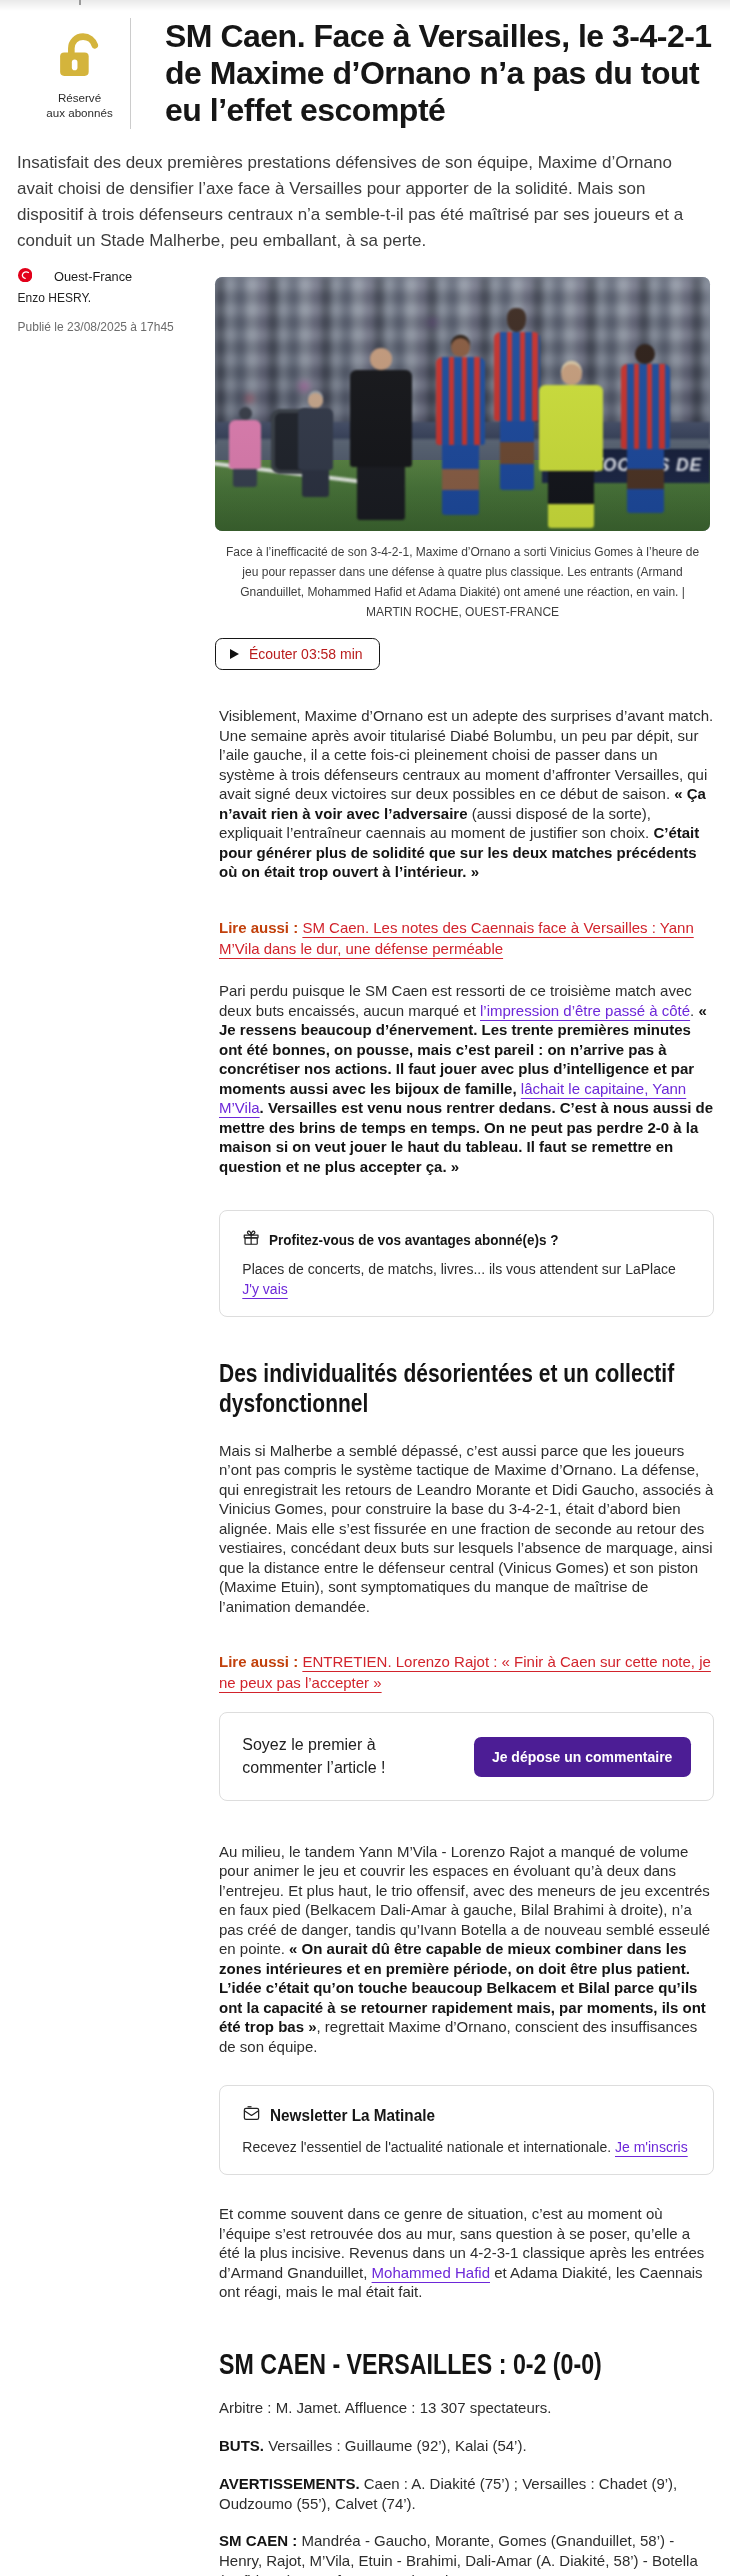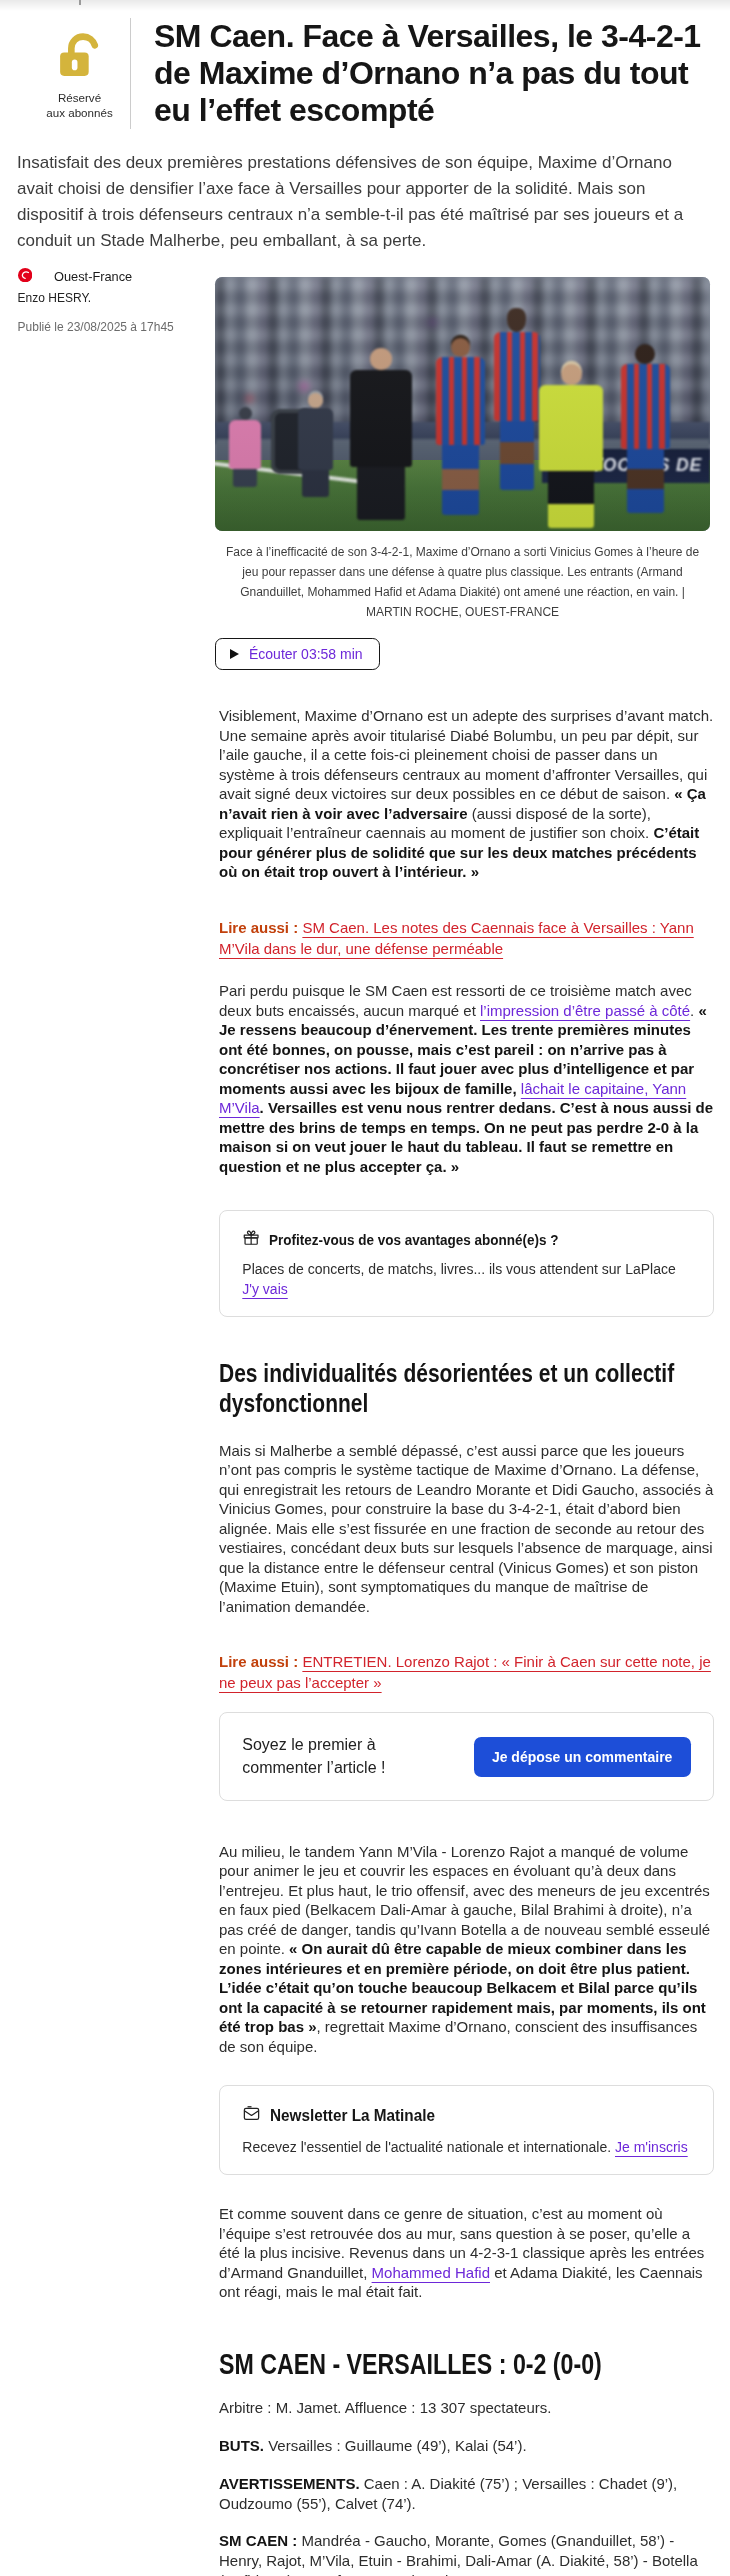--- a/index.html
+++ b/index.html
@@ -4,21 +4,21 @@
 <style>
   html,body{margin:0;padding:0;background:#fff;}
   body{width:731px;min-height:2576px;font-family:"Liberation Sans",sans-serif;color:#2d2d2d;overflow-x:hidden;position:relative;}
   .top-strip{height:11.2px;background:linear-gradient(180deg,#e9e9e9,#ffffff);}
   .top-tick{position:absolute;left:79px;top:0;width:1.6px;height:4.8px;background:#9a9a9a;}
 
   
   .header{display:flex;padding-top:6.4px;}
   .badge-col{width:130px;flex:none;box-sizing:border-box;padding:11.2px 0 0 29px;display:flex;flex-direction:column;align-items:center;}
   .badge-label{margin-top:6.4px;font-size:11.6px;line-height:14.4px;color:#2b2b2b;text-align:center;}
-  .title-col{border-left:0.8px solid #ccc;padding-left:23px;padding-right:8px;}
+  .title-col{border-left:0.8px solid #ccc;padding-left:34px;padding-right:8px;}
   h1{margin:0;font-size:32px;line-height:37px;font-weight:700;color:#161616;letter-spacing:-0.5px;}
 
   
   .standfirst{margin:21px 22px 0 17px;font-size:17px;line-height:26px;color:#3c3c3c;}
 
   
   .media-row{display:flex;margin-top:11.2px;}
   .byline{width:203px;flex:none;box-sizing:border-box;padding:3.2px 11.2px 0 17.6px;font-size:12px;}
   .brand-line{display:flex;align-items:center;gap:22px;font-size:12.8px;color:#1a1a1a;cursor:pointer;}
   .author{margin-top:5.6px;color:#222;}
@@ -42,21 +42,21 @@
   .ph-board{position:absolute;right:0;top:68%;width:34%;height:13%;background:linear-gradient(180deg,#17203c,#1d2848);display:flex;align-items:center;justify-content:flex-end;padding-right:8px;box-sizing:border-box;color:#e8ecf5;font-weight:700;font-style:italic;font-size:17.6px;letter-spacing:0.8px;white-space:nowrap;overflow:hidden;filter:blur(0.8px);}
   .ph-vignette{position:absolute;inset:0;background:linear-gradient(180deg,rgba(255,255,255,.04),rgba(0,0,0,.10));}
   .fg{position:absolute;filter:blur(1px);}
   .fg .head{border-radius:50%;margin:0 auto;}
   .fg .torso{border-radius:6.4px 6.4px 3.2px 3.2px;margin:0 auto;}
   .fg .legs{border-radius:0 0 3.2px 3.2px;margin:0 auto;}
   .stripes{background:repeating-linear-gradient(90deg,#c9342f 0 5.6px,#1e4fa0 5.6px 12.8px);}
   .flag{position:absolute;width:0;height:0;border-top:21px solid #e8a63c;border-right:29px solid transparent;transform:rotate(10deg);filter:blur(0.8px);}
 
   figcaption{margin-top:11.2px;padding:0 4.8px;font-size:12px;line-height:20px;color:#3e3e3e;text-align:center;}
-  .listen-btn{margin-top:16px;display:inline-flex;align-items:center;gap:10.4px;border:1.3px solid #161616;border-radius:7.2px;background:#fff;padding:7.2px 16px 7.2px 13.6px;font-family:inherit;font-size:14px;color:#6d28d9;cursor:pointer;}
+  .listen-btn{margin-top:16px;display:inline-flex;align-items:center;gap:10.4px;border:1.3px solid #161616;border-radius:7.2px;background:#fff;padding:7.2px 16px 7.2px 13.6px;font-family:inherit;font-size:14px;color:#b91c1c;cursor:pointer;}
   .play-tri{width:0;height:0;border-left:9.6px solid #111;border-top:5.6px solid transparent;border-bottom:5.6px solid transparent;}
 
   
   .bodycol{margin-left:219px;width:495px;}
   p.para{margin:22.3px 0 0;font-size:15px;line-height:19.5px;color:#2d2d2d;}
   p.para.first{margin-top:24px;}
   .b{font-weight:700;color:#141414;}
   .i{font-style:italic;}
   .lnk{color:#6d28d9;text-decoration:underline;text-underline-offset:4px;text-decoration-thickness:1.2px;cursor:pointer;}
   .readmore{margin:35px 0 0;font-size:15px;line-height:21px;}
@@ -67,21 +67,21 @@
   .infobox-title{display:flex;align-items:center;gap:8.8px;font-weight:700;font-size:15px;color:#161616;}
   .infobox-title .cond{display:inline-block;transform:scaleX(0.9);transform-origin:0 50%;white-space:nowrap;}
   .infobox-text{margin-top:8.8px;font-size:14px;color:#2d2d2d;line-height:20px;}
   .newsletter-title{font-size:17px;}
 
   h2.section{margin:41px 0 0;font-size:25px;line-height:30px;font-weight:700;color:#141414;width:558px;transform:scaleX(0.84);transform-origin:0 0;}
   h2.match-heading{margin:45px 0 0;font-size:29px;line-height:34px;font-weight:700;color:#141414;width:479px;transform:scaleX(0.8);transform-origin:0 0;white-space:nowrap;}
 
   .comment-box{margin-top:19px;border:0.8px solid #ddd;border-radius:8px;padding:21px 22.3px;display:flex;align-items:center;justify-content:space-between;gap:16px;}
   .comment-prompt{font-size:16px;line-height:22.3px;color:#222;width:207px;}
-  .comment-btn{background:#1d4ed8;color:#fff;font-family:inherit;font-weight:700;font-size:14px;border:none;border-radius:7.2px;padding:12px 18.3px;cursor:pointer;white-space:nowrap;}
+  .comment-btn{background:#4c1d95;color:#fff;font-family:inherit;font-weight:700;font-size:14px;border:none;border-radius:7.2px;padding:12px 18.3px;cursor:pointer;white-space:nowrap;}
 
   .match p{margin:17.6px 0 0;font-size:15px;line-height:20px;color:#2d2d2d;}
 </style>
 </head>
 <body>
 
 <div class="top-strip"></div>
 <div class="top-tick"></div>
 
 <header class="header">
@@ -238,20 +238,20 @@
     <div class="infobox-text">
       <span>Recevez l'essentiel de l'actualité nationale et internationale. </span><span class="lnk">Je m'inscris</span>
     </div>
   </div>
 
   <p class="para" style="margin-top:29px;"><span>Et comme souvent dans ce genre de situation, c’est au moment où l’équipe s’est retrouvée dos au mur, sans question à se poser, qu’elle a été la plus incisive. Revenus dans un 4-2-3-1 classique après les entrées d’Armand Gnanduillet, </span><span class="lnk">Mohammed Hafid</span><span> et Adama Diakité, les Caennais ont réagi, mais le mal était fait.</span></p>
 
   <div class="match">
     <h2 class="match-heading">SM CAEN - VERSAILLES : 0-2 (0-0)</h2>
     <p><span>Arbitre : M. Jamet. Affluence : 13 307 spectateurs.</span></p>
-    <p><span class="b">BUTS.</span><span> Versailles : Guillaume (49’), Kalai (54’).</span></p>
+    <p><span class="b">BUTS.</span><span> Versailles : Guillaume (92’), Kalai (54’).</span></p>
     <p><span class="b">AVERTISSEMENTS.</span><span> Caen : A. Diakité (75’) ; Versailles : Chadet (9’), Oudzoumo (55’), Calvet (74’).</span></p>
     <p><span class="b">SM CAEN :</span><span> Mandréa - Gaucho, Morante, Gomes (Gnanduillet, 58’) - Henry, Rajot, M’Vila, Etuin - Brahimi, Dali-Amar (A. Diakité, 58’) - Botella (Hafid, 58’). </span><span class="i">Entraîneur</span><span> : Maxime d’Ornano.</span></p>
 
   </div>
 
 </div>
 
 
 </body></html>

